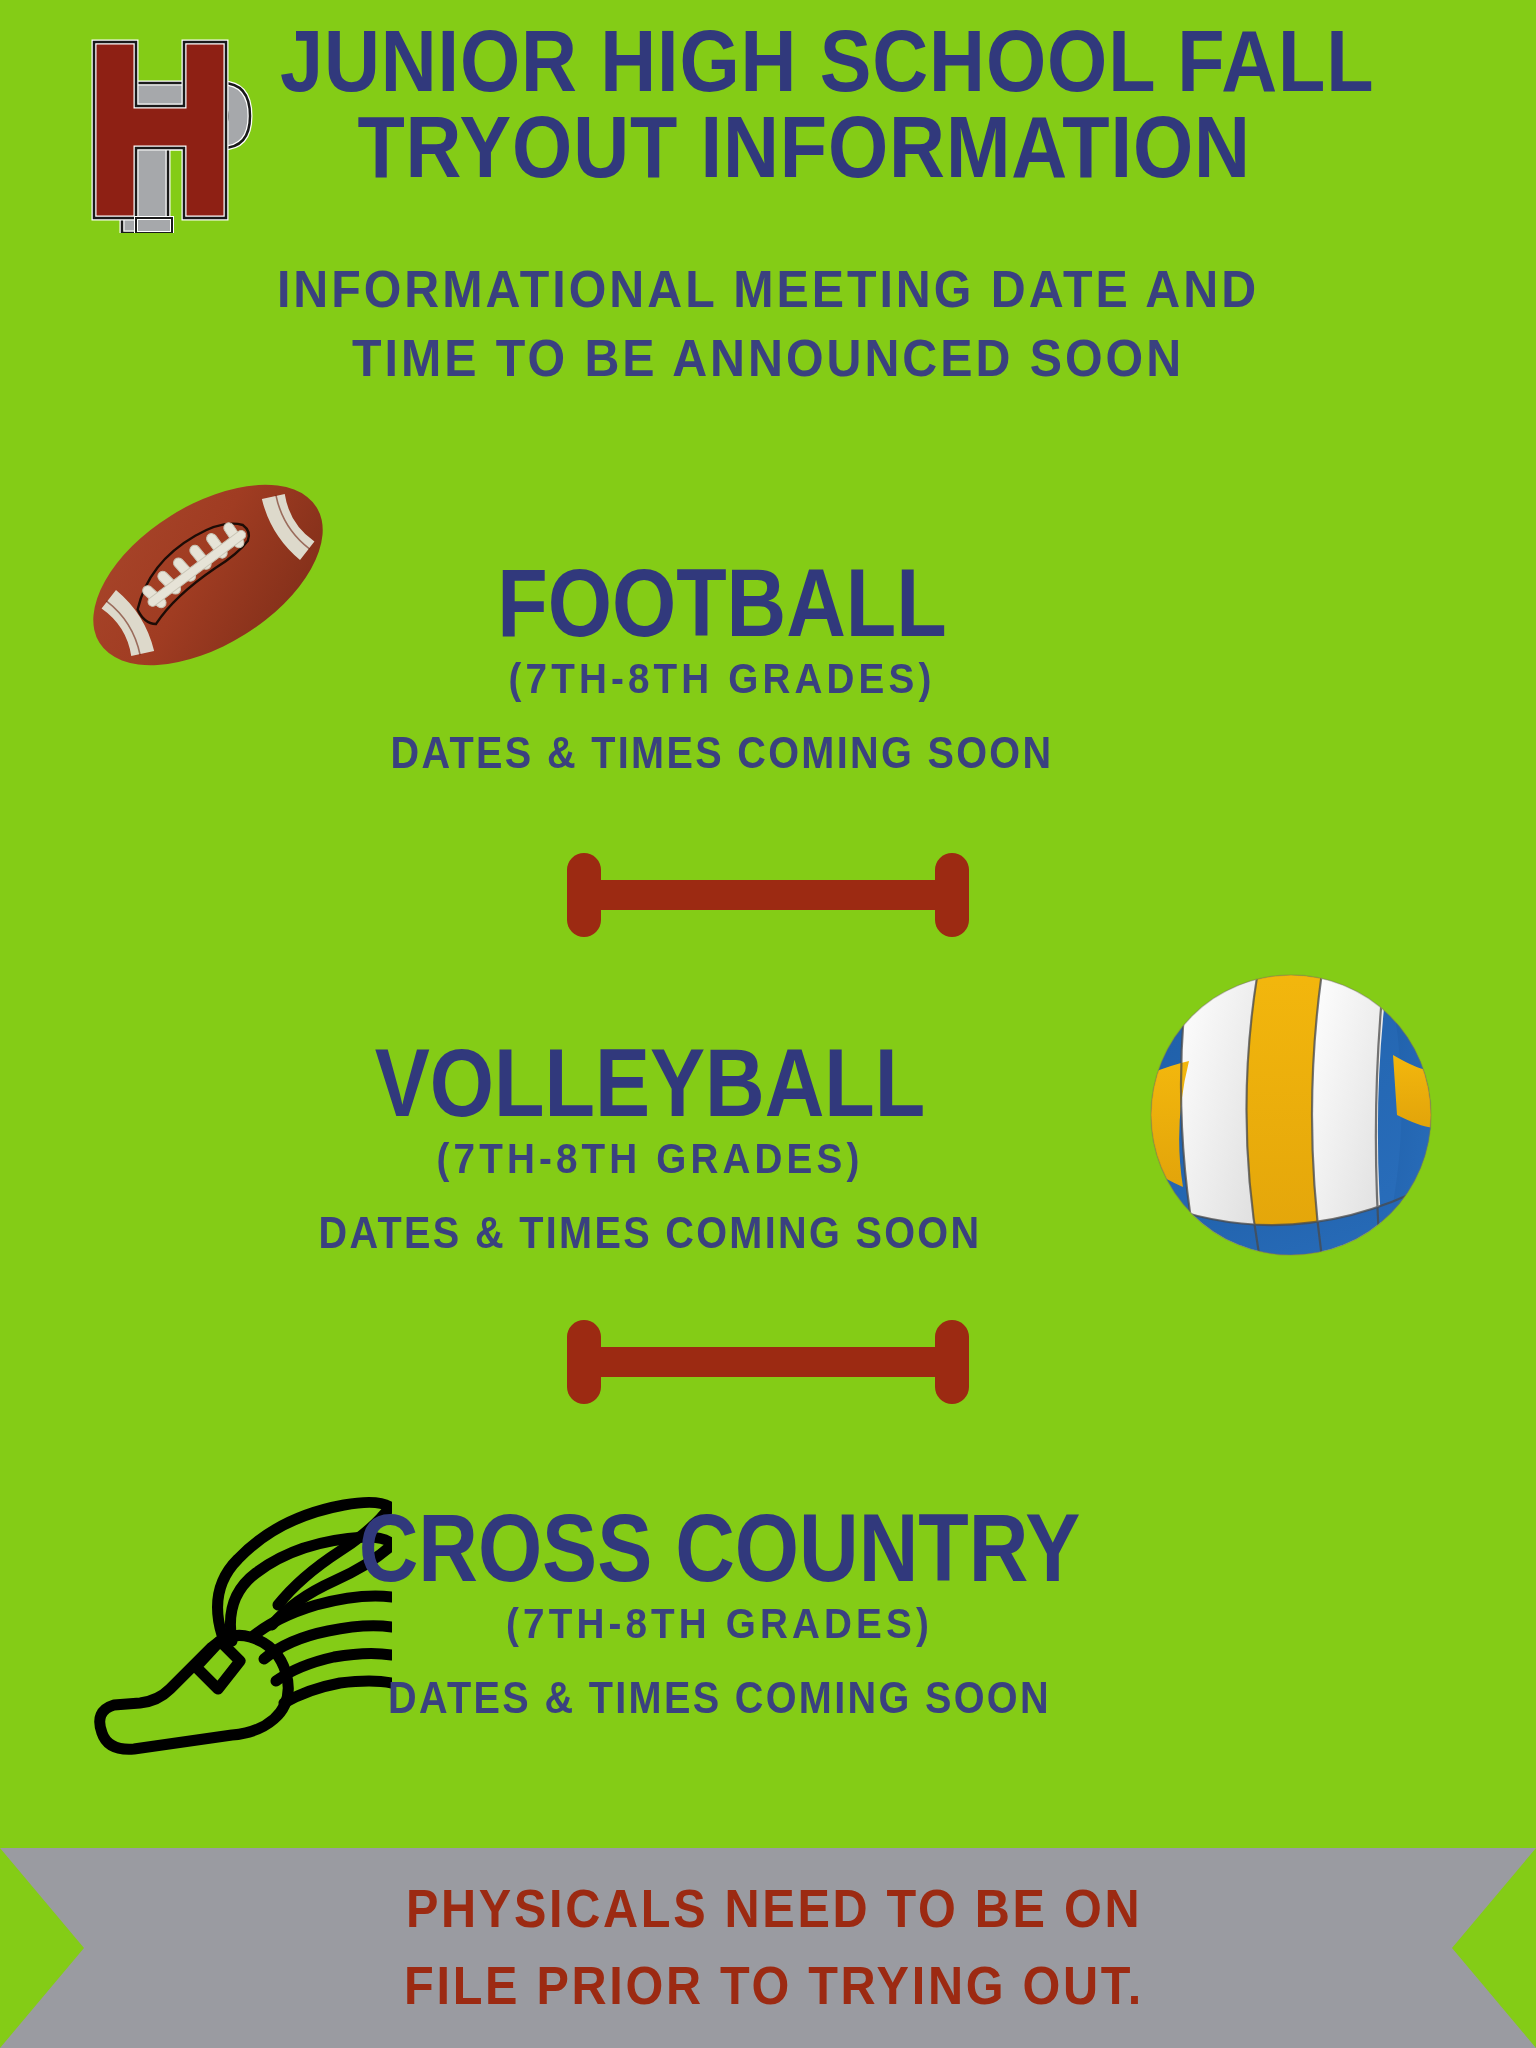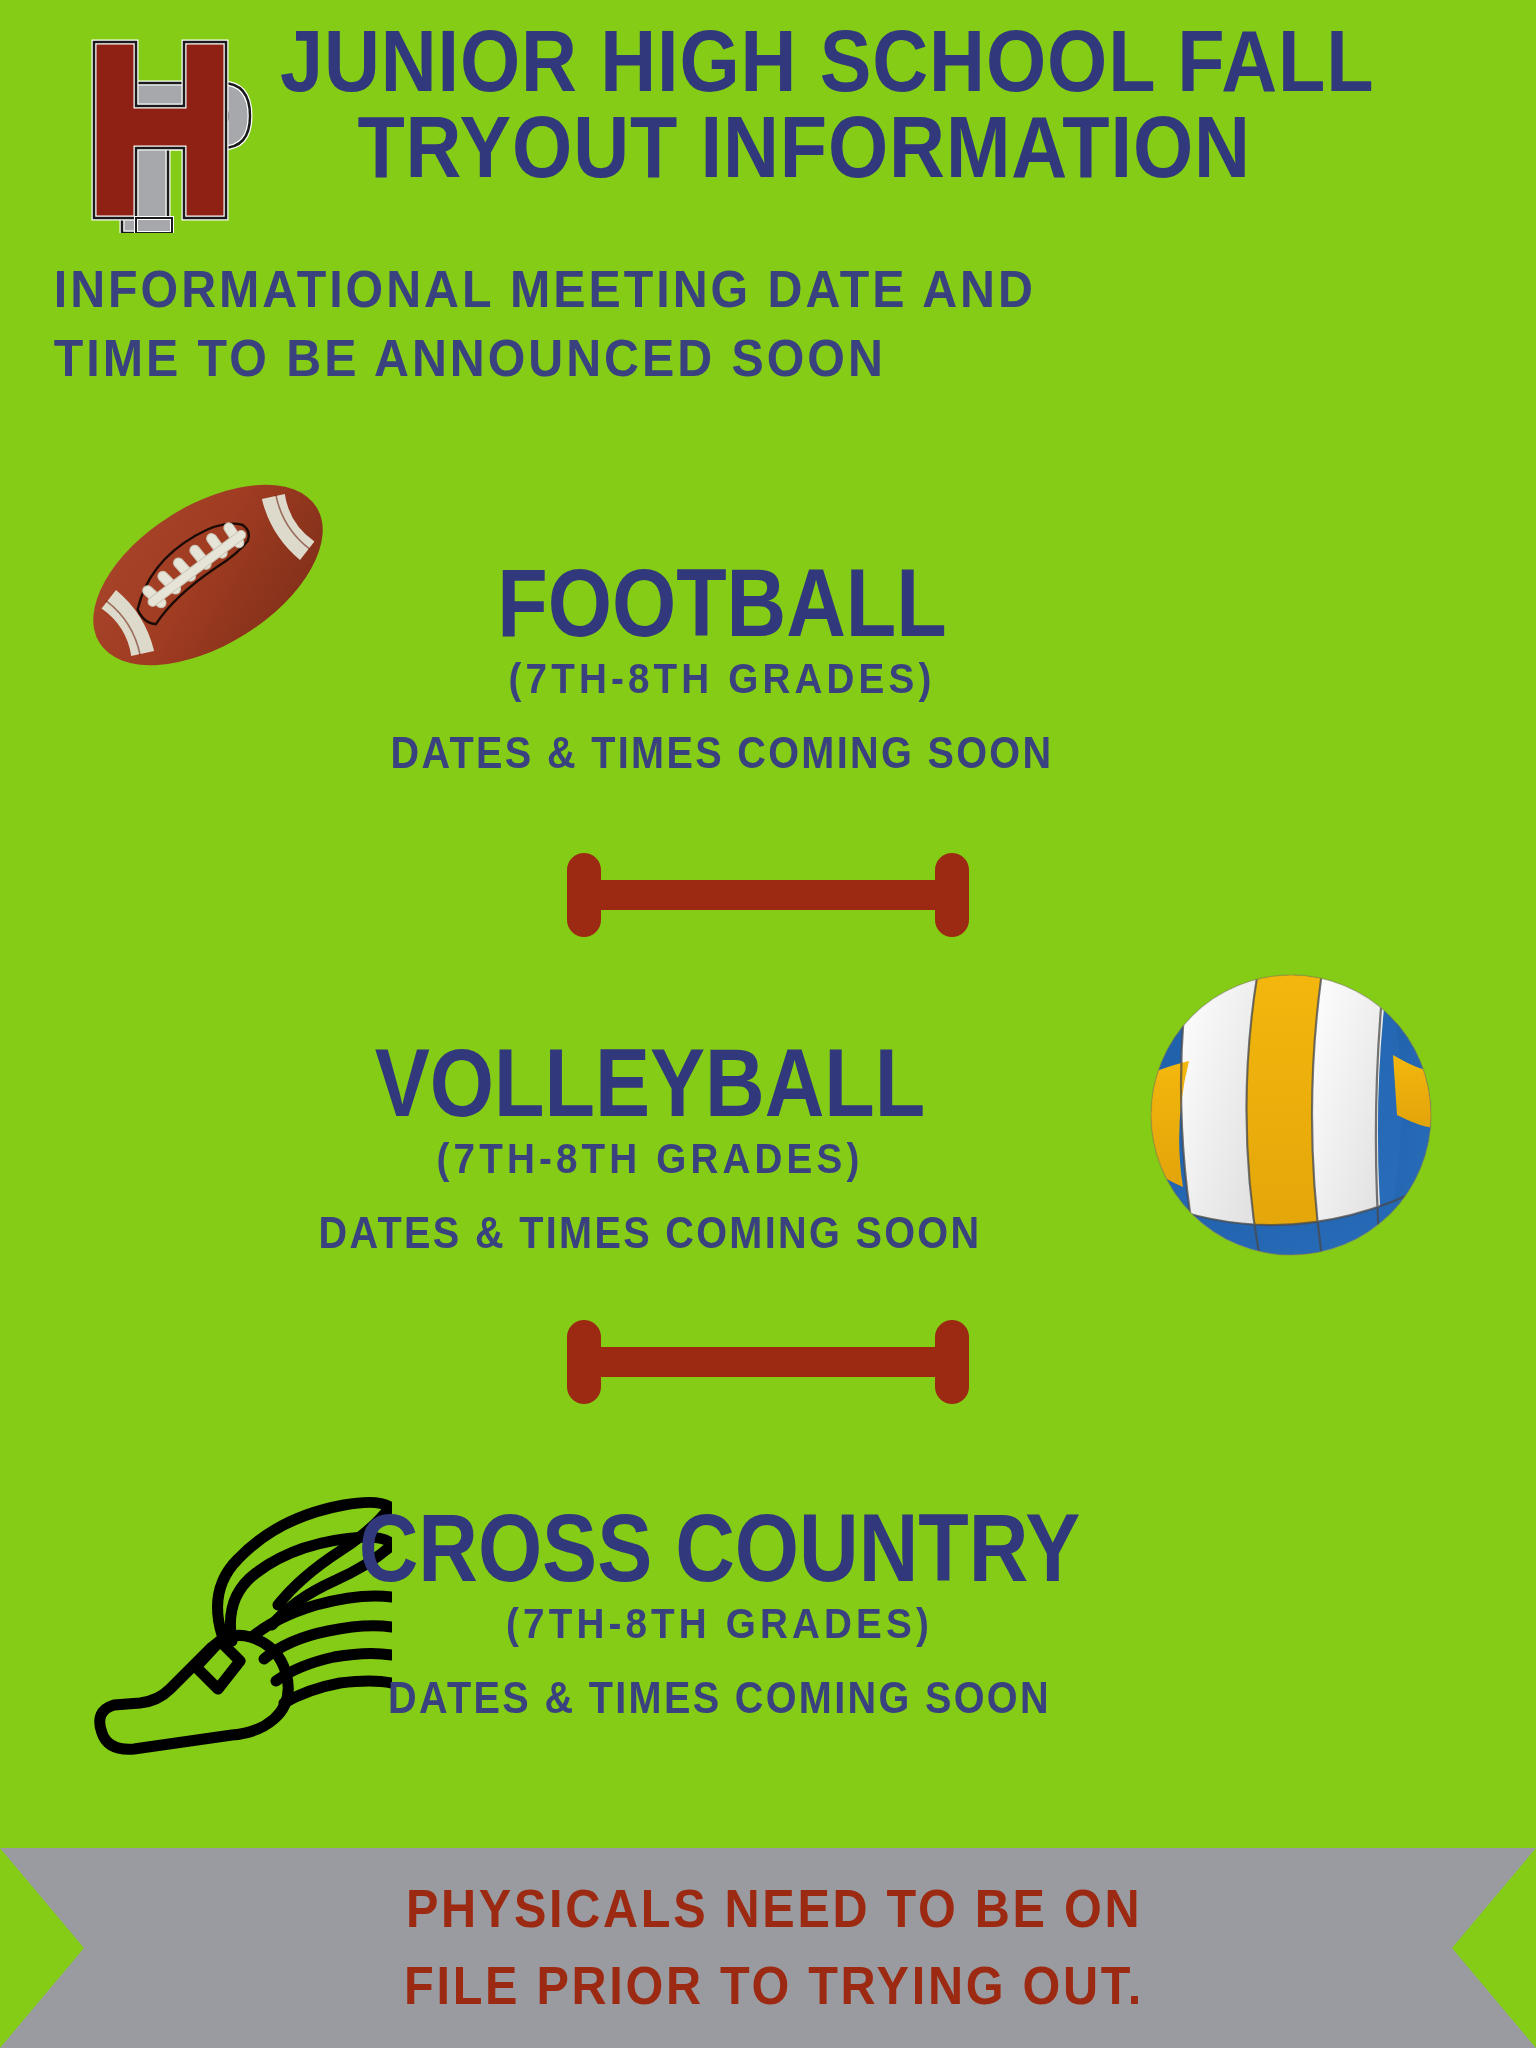--- a/index.html
+++ b/index.html
@@ -55,20 +55,21 @@
     white-space: nowrap;
   }
   .title-line.l2 { padding-left: 88px; }
 
   
   .meeting {
     position: absolute;
     top: 255px;
     left: 0;
     width: 1536px;
+    text-align: center;
   }
   .meeting-line {
     font-family: "Liberation Sans Narrow", "Liberation Sans", sans-serif;
     font-weight: 700;
     font-size: 52px;
     line-height: 1.32;
     letter-spacing: 3.2px;
     color: #3a417f;
     transform: scaleX(0.93);
   }

